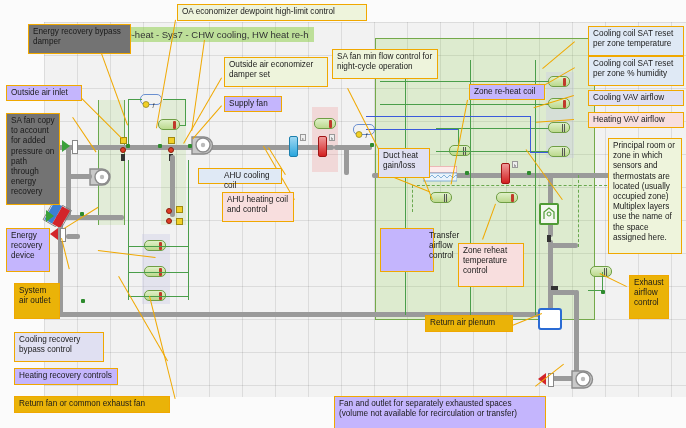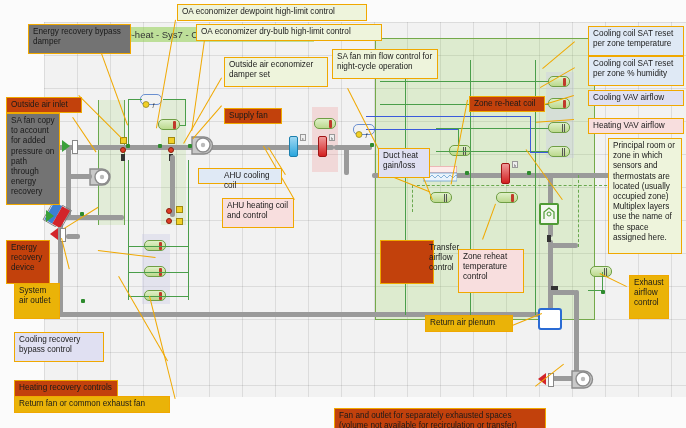--- a/index.html
+++ b/index.html
@@ -63,22 +63,22 @@
   .blkstub{position:absolute;width:4px;height:7px;background:#333;}
 
   
   .callout{position:absolute;border:1px solid #f0a800;box-sizing:border-box;
            font-size:8.2px;line-height:10.2px;color:#1a1a1a;padding:2px 4px;}
   .c-green{background:#eef4dc;}
   .c-purple{background:#737373;}
   .c-grey{background:#eab308;}
   .c-blue{background:#dfe9f5;}
   .c-lav{background:#e0e0f2;}
-  .c-pink{background:#f8dede;margin-top:6px;}
-  .c-cream{background:#c2410c;margin-top:12px;}
+  .c-pink{background:#f8dede;}
+  .c-cream{background:#c4b5fd;}
   .leader{position:absolute;background:#f0a800;transform-origin:0 0;height:1.3px;}
 
   .title{position:absolute;background:rgba(146,208,80,.55);font-size:9.5px;color:#333;
          padding:2px 5px;white-space:nowrap;}
 </style>
 </head>
 <body>
 
 <div id="stage">
 
@@ -327,21 +327,20 @@
   <div class="leader" style="left:432px;top:200px;width:40px;transform:rotate(-112deg);"></div>
   <div class="leader" style="left:496px;top:204px;width:38px;transform:rotate(110deg);"></div>
   <div class="leader" style="left:600px;top:273px;width:30px;transform:rotate(26deg);"></div>
   <div class="leader" style="left:512px;top:325px;width:32px;transform:rotate(-22deg);"></div>
   <div class="leader" style="left:535px;top:386px;width:36px;transform:rotate(-38deg);"></div>
 
   <div class="callout c-purple" style="left:28px;top:24px;width:103px;height:30px;">Energy recovery bypass damper</div>
 
   <div class="callout c-green" style="left:177px;top:4px;width:190px;height:17px;">OA economizer dewpoint  high-limit control</div>
 
-  <div class="callout c-green" style="left:196px;top:24px;width:186px;height:17px;">OA economizer dry-bulb high-limit control</div>
 
   <div class="callout c-green" style="left:224px;top:57px;width:104px;height:30px;">Outside air economizer damper set</div>
 
   <div class="callout c-green" style="left:332px;top:49px;width:106px;height:30px;">SA fan min flow control for night-cycle operation</div>
 
   <div class="callout c-cream" style="left:6px;top:85px;width:76px;height:16px;">Outside air inlet</div>
 
   <div class="callout c-cream" style="left:224px;top:96px;width:58px;height:16px;">Supply fan</div>
 
   <div class="callout c-purple" style="left:6px;top:113px;width:54px;height:92px;">SA fan copy to account for added pressure on path through energy recovery</div>

